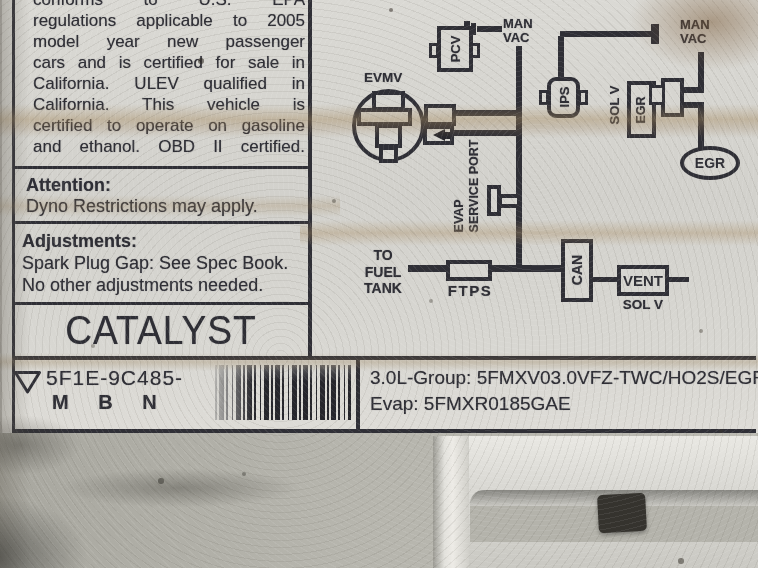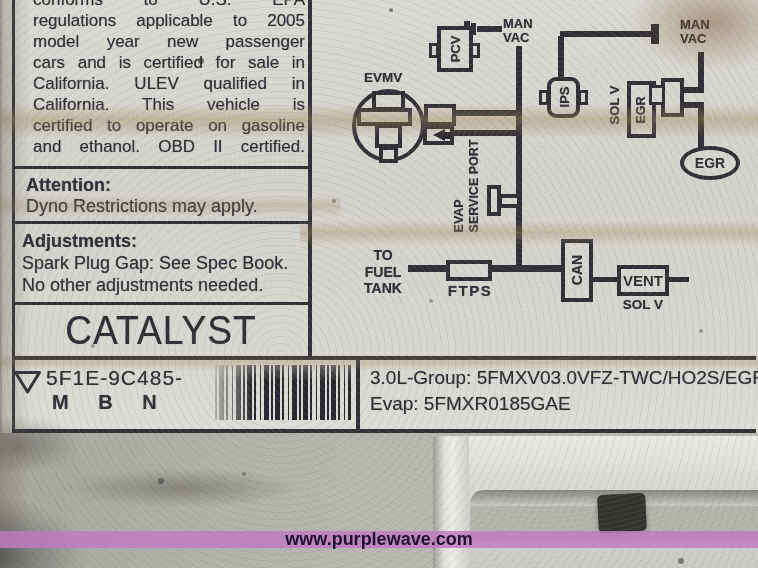--- a/index.html
+++ b/index.html
@@ -216,17 +216,14 @@
        background:linear-gradient(180deg,rgba(164,136,92,0),rgba(164,136,92,.42) 45%,rgba(150,120,80,.25) 68%,rgba(164,136,92,0))"></div>
   <div class="streak" style="left:0;top:195px;width:340px;height:22px;
        background:linear-gradient(180deg,rgba(160,135,95,0),rgba(160,135,95,.28) 50%,rgba(160,135,95,0))"></div>
   <div class="streak" style="left:300px;top:220px;width:458px;height:26px;
        background:linear-gradient(180deg,rgba(168,140,98,0),rgba(168,140,98,.38) 50%,rgba(168,140,98,0))"></div>
   <div class="streak" style="left:0;top:353px;width:758px;height:18px;
        background:linear-gradient(180deg,rgba(150,125,85,0),rgba(150,125,85,.3) 50%,rgba(150,125,85,0))"></div>
   <div class="grime"></div>
   <div class="specks"></div>
 
-  <div class="wm-bar" style="background: rgba(194, 120, 192, 0.824);">
-    <span class="wm-text">www.purplewave.com</span>
-  </div>
 
 </div>
 
 </body></html>

